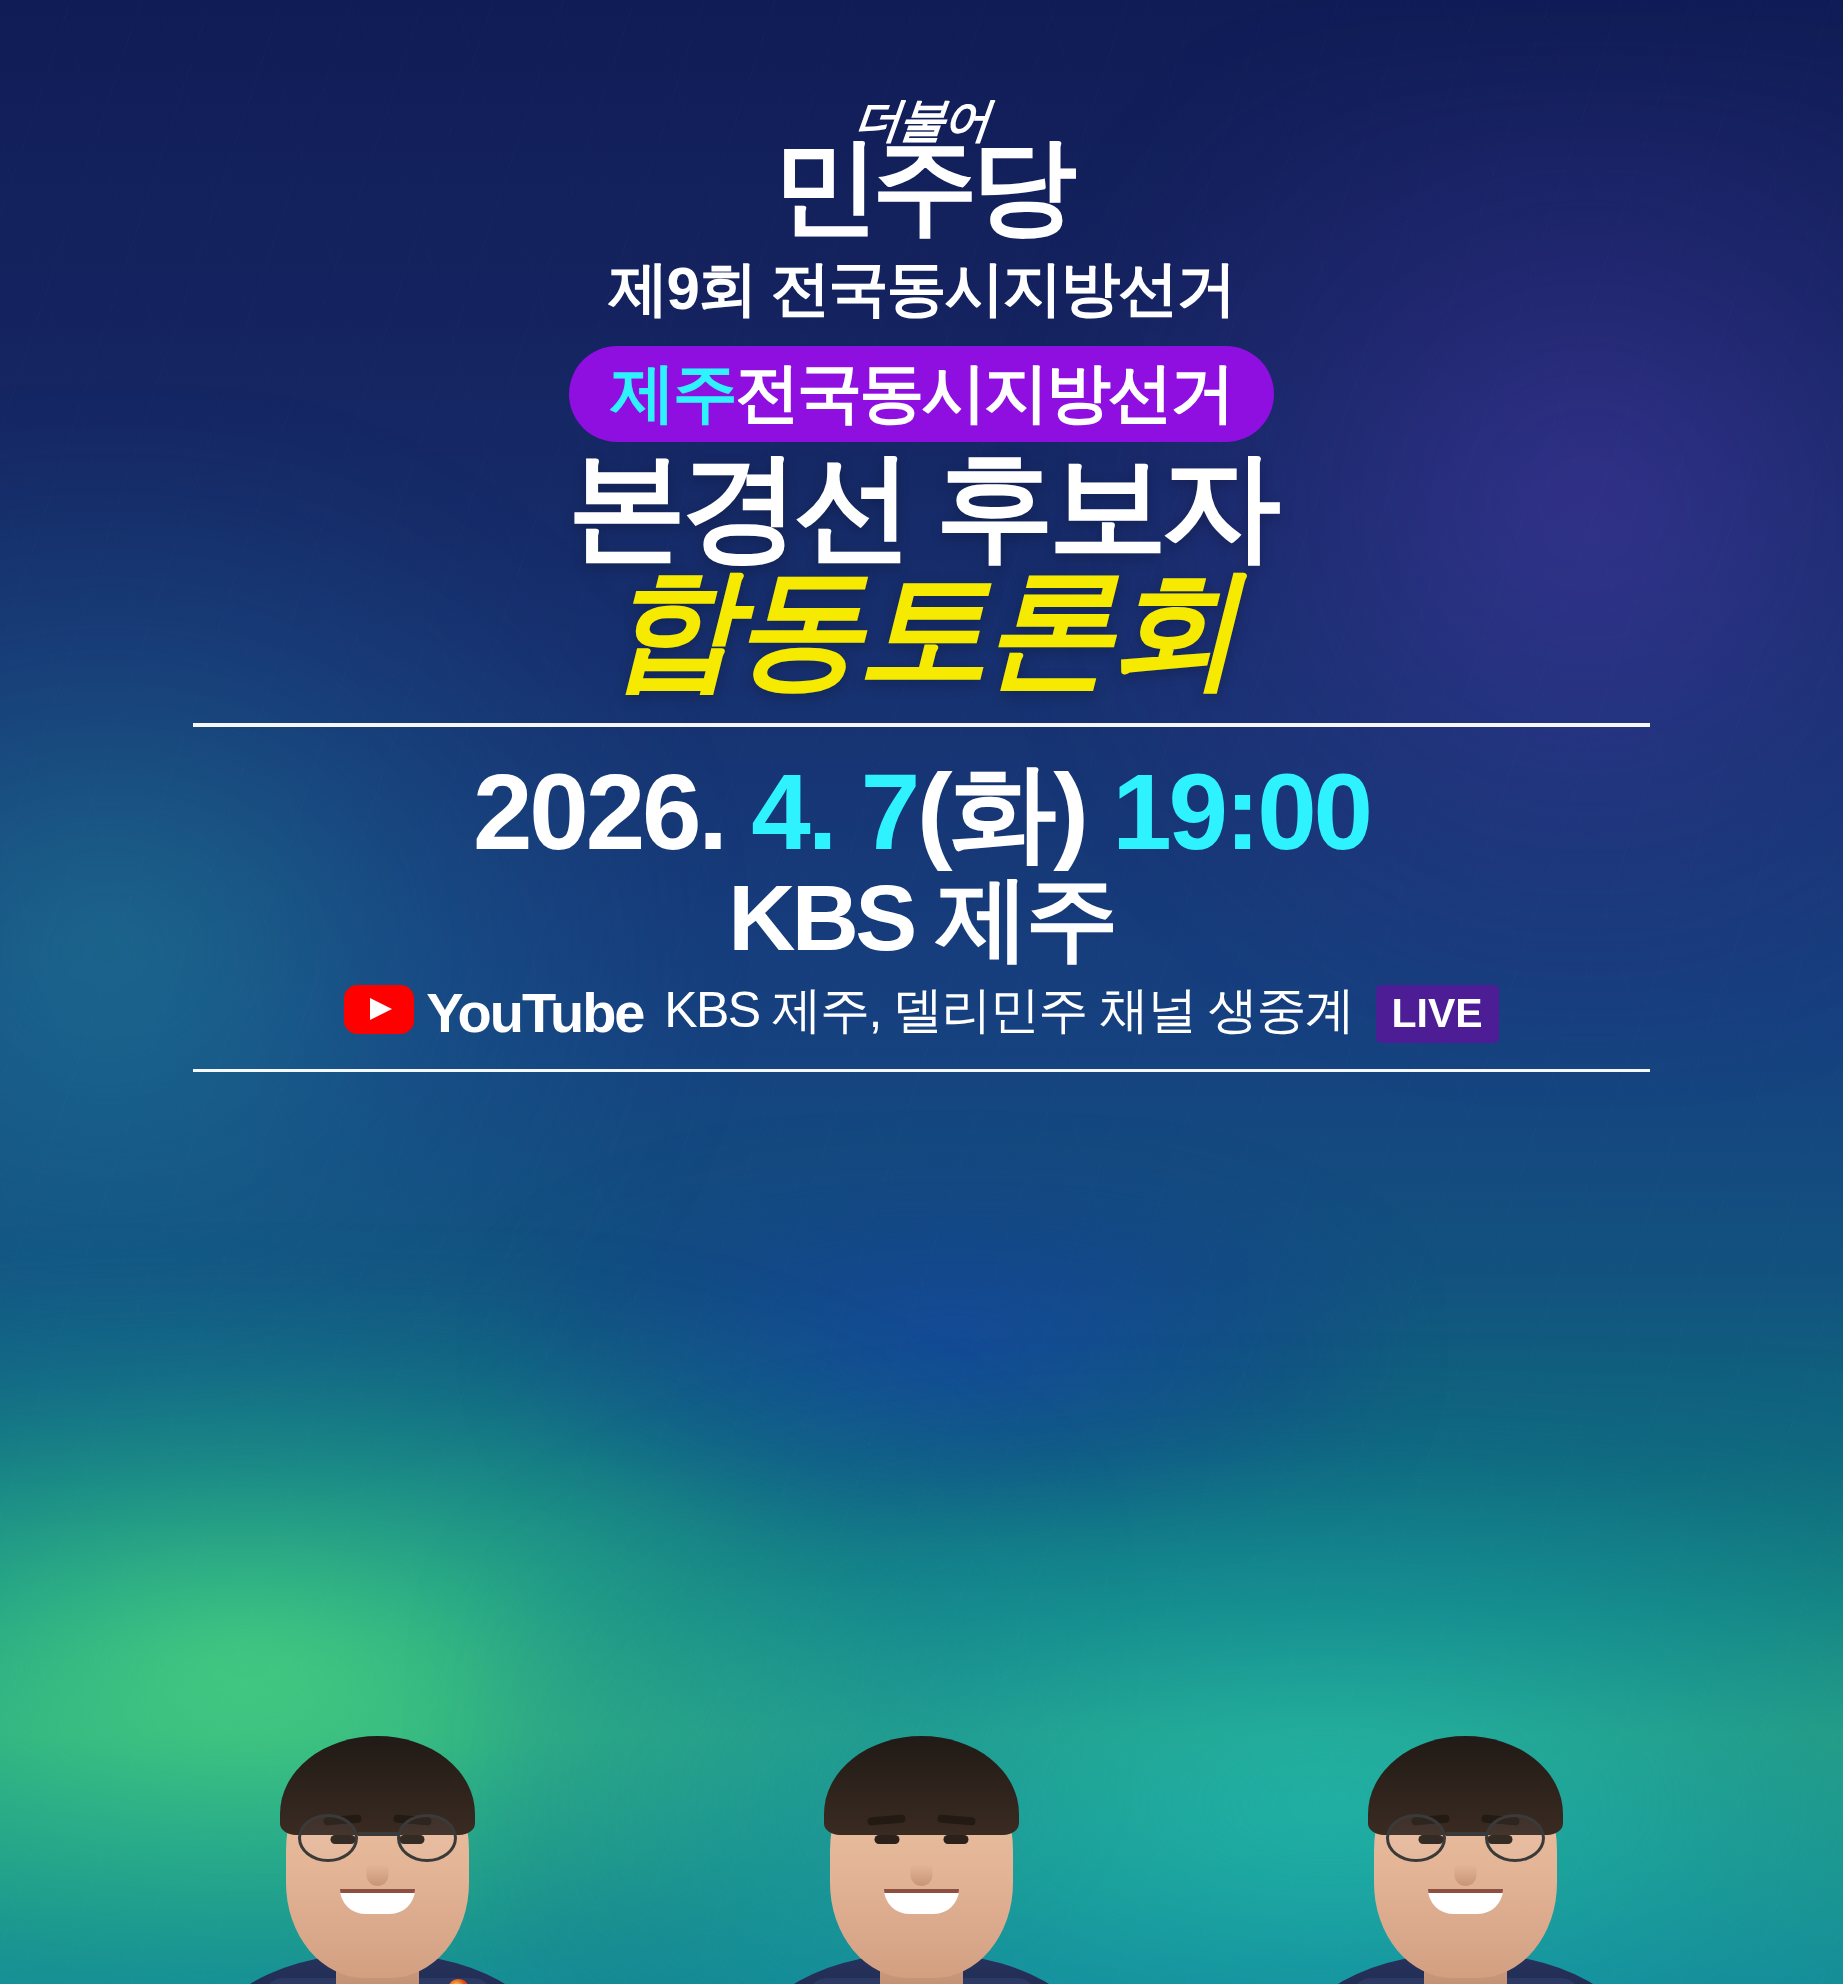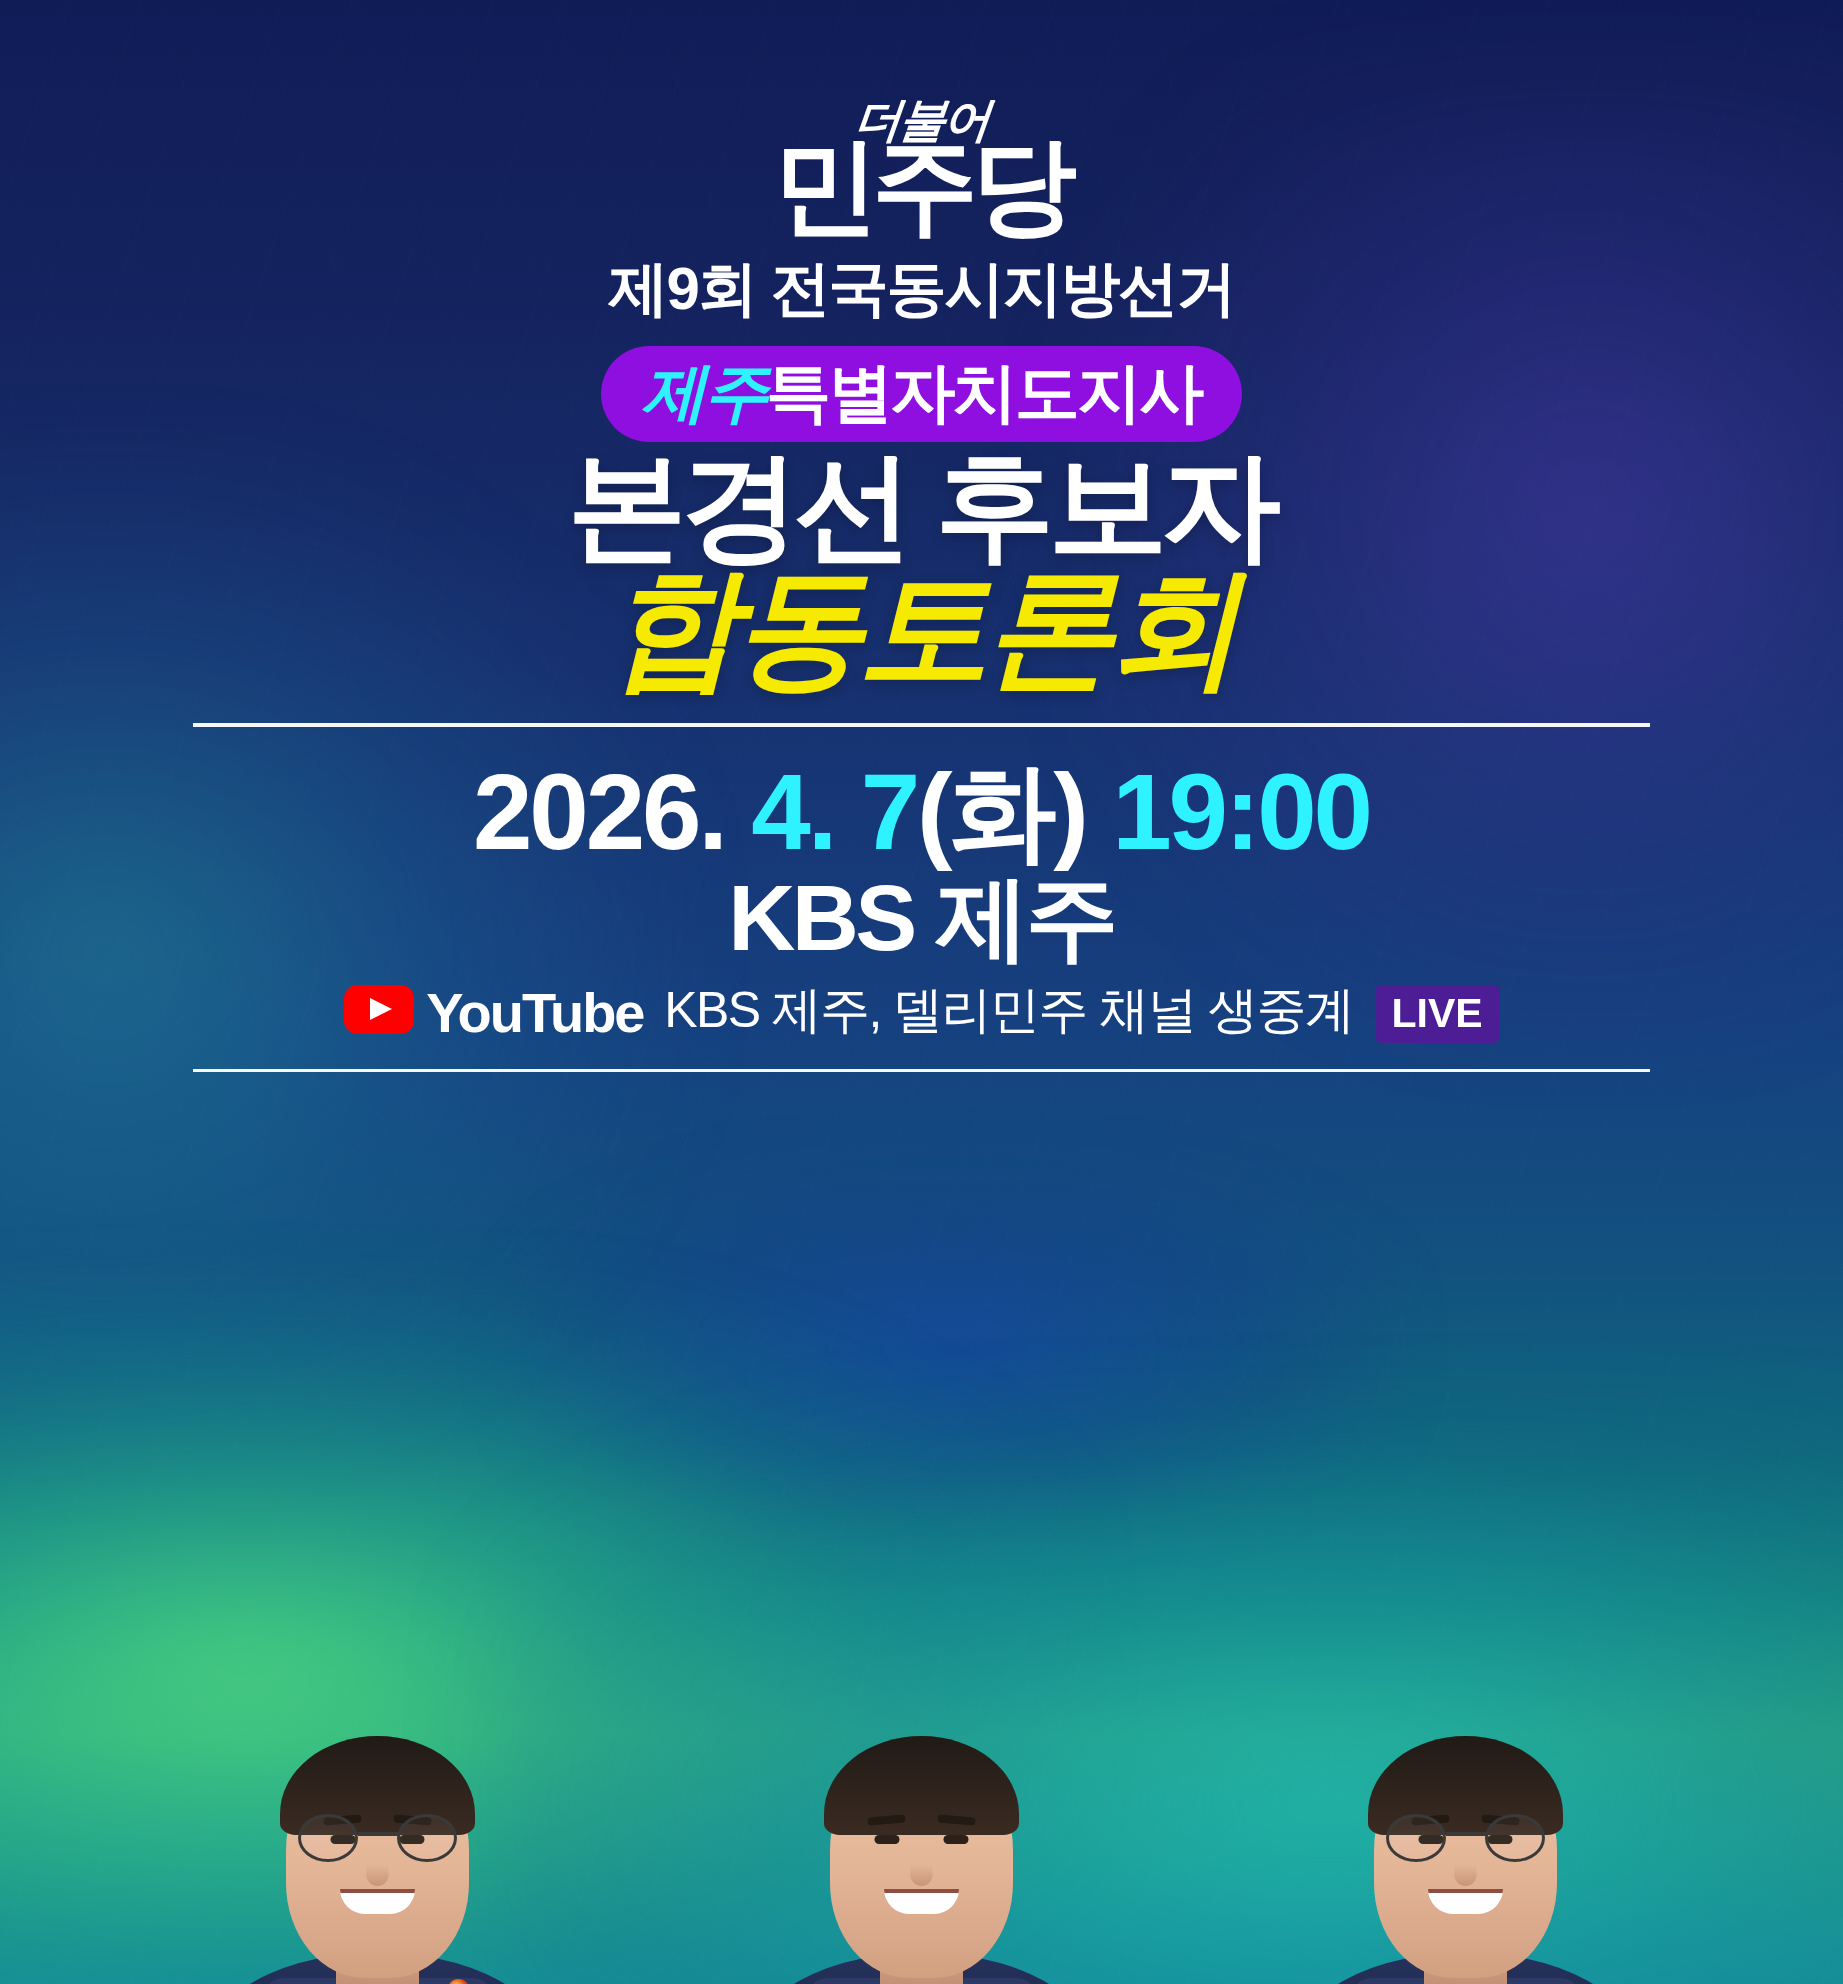--- a/index.html
+++ b/index.html
@@ -101,21 +101,21 @@
     display:inline-block;
     background:#8f0ee0;
     border-radius:52px;
     padding:13.5px 41px 17.5px;
     font-size:65px; font-weight:900;
     letter-spacing:-2.8px;
     line-height:1;
     color:#ffffff;
     box-shadow:0 0 0 0 rgba(0,0,0,0);
   }
-  .badge .cyan { color:#2ff2ff;font-style:italic; }
+  .badge .cyan { color:#2ff2ff; }
 
   .title1 {
     margin-top:3px;
     font-size:119px; font-weight:900; color:#ffffff;
     letter-spacing:-5.6px; line-height:1.02;
     text-shadow:0 4px 13.5px rgba(0,0,0,.22);
   }
   .title2 {
     margin-top:-5.6px;
     font-size:131px; font-weight:900; color:#f5ea00;
@@ -278,21 +278,21 @@
   <div class="top">
 
     <div class="logo-wrap">
       <div class="logo-sub">더불어</div>
       <div class="logo-main">민주당</div>
     </div>
 
     <div class="sub-election">제9회 전국동시지방선거</div>
 
     <div class="badge-row">
-      <div class="badge"><span class="cyan">제주</span><span>특별자치도지사</span></div>
+      <div class="badge"><span class="cyan">제주</span><span>전국동시지방선거</span></div>
     </div>
 
     <div class="title1">본경선 후보자</div>
     <div class="title2">합동토론회</div>
 
     <div class="rule"></div>
 
     <div class="datetime"><span>2026.</span> <span class="cyan">4. 7</span><span>(화)</span> <span class="cyan">19:00</span></div>
 
     <div class="venue">KBS 제주</div>

